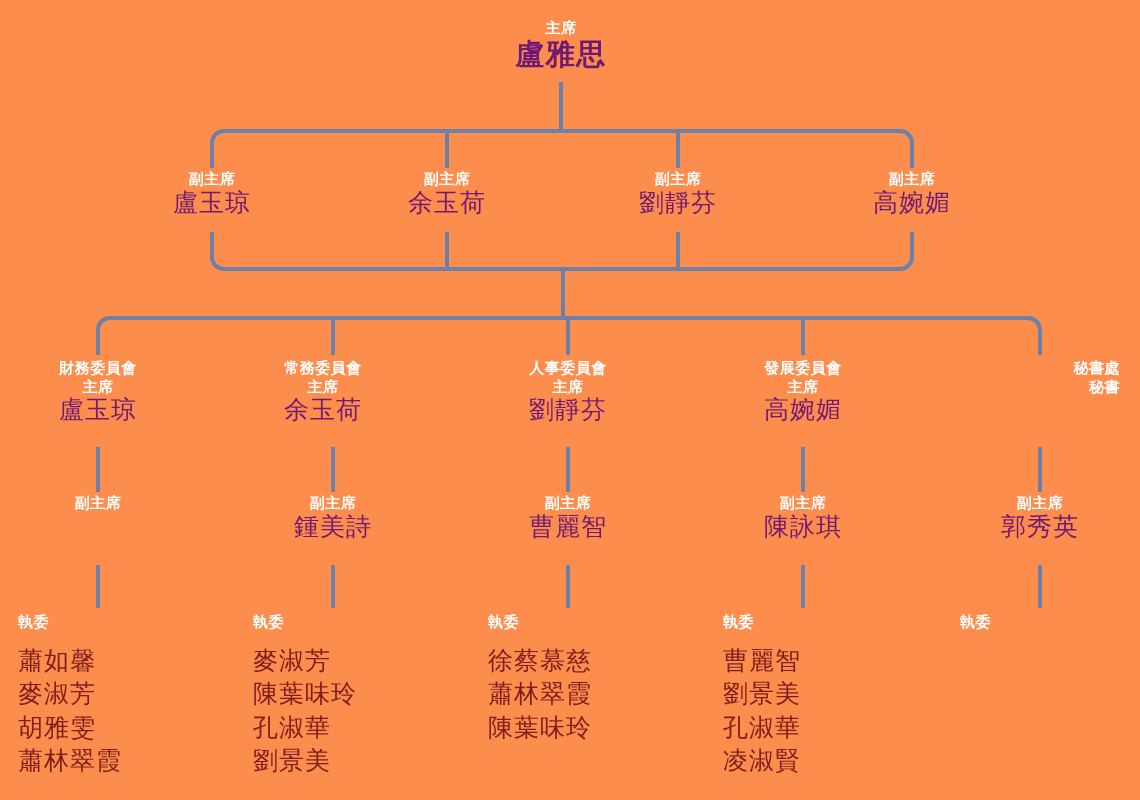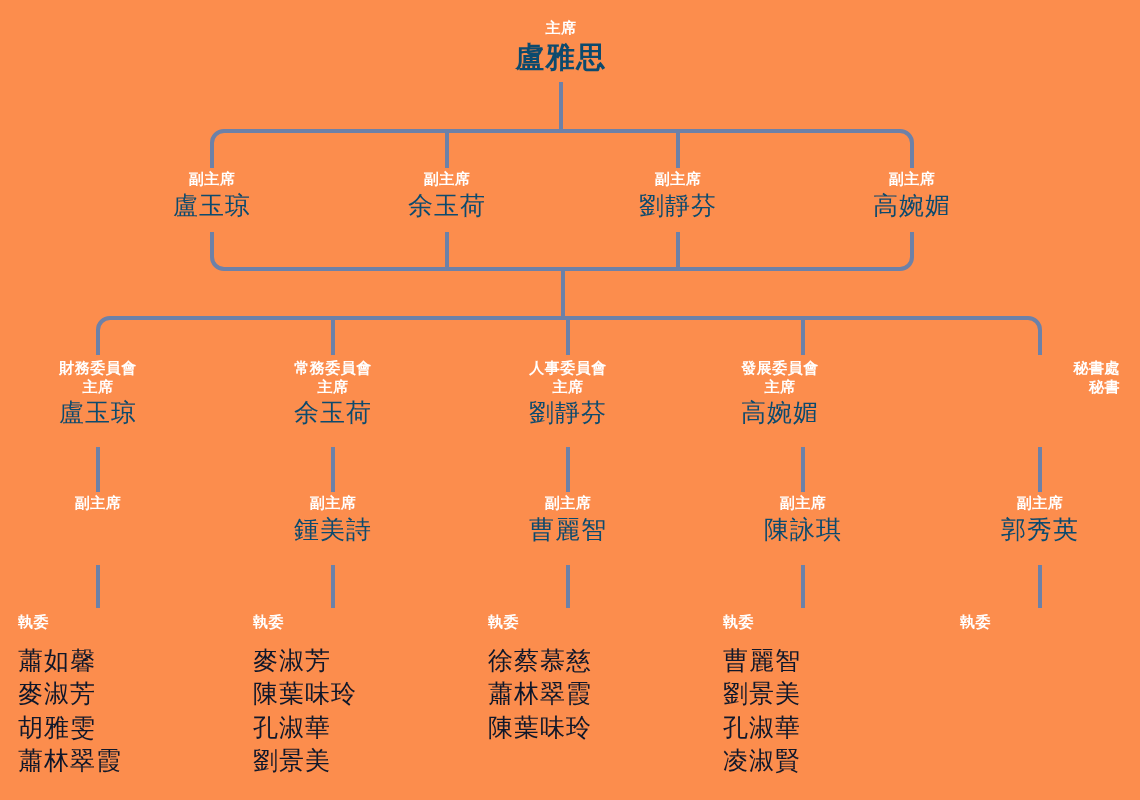--- a/index.html
+++ b/index.html
@@ -46,23 +46,24 @@
     font-weight: bold;
     letter-spacing: 0.5px;
     color: #ffffff;
     display: block;
     margin-bottom: 4px;
     margin-top: -2px;
   }
   .name {
     font-size: 25px;
     font-weight: normal;
-    color: #0c4a6e;
+    color: #701a75;
     display: block;
     letter-spacing: 1px;
+    font-family: Liberation Mono, monospace;
   }
   
   .root .name {
     font-size: 29px;
     font-weight: bold;
     letter-spacing: 1.5px;
   }
   .root .role {
     font-size: 15px;
     margin-bottom: 6px;
@@ -74,21 +75,21 @@
   .members .role {
     font-size: 15px;
     font-weight: bold;
     margin-bottom: 12px;
   }
   .member {
     font-size: 25px;
     display: block;
     line-height: 1.33;
     letter-spacing: 1px;
-    color: #0f172a;
+    color: #7f1d1d;
   }
 </style>
 </head>
 <body>
 
 <div id="chart">
 
   <svg class="connectors" viewBox="0 0 1140 800" xmlns="http://www.w3.org/2000/svg">
     <g fill="none" stroke="#6D81A8" stroke-width="4" stroke-linecap="butt">
 
@@ -144,31 +145,31 @@
   <div class="node" style="left:832px; top:171px; width:160px;">
     <span class="role">副主席</span>
     <span class="name">高婉媚</span>
   </div>
 
   <div class="node" style="left:18px; top:360px; width:160px;">
     <span class="role">財務委員會</span>
     <span class="role2">主席</span>
     <span class="name">盧玉琼</span>
   </div>
-  <div class="node" style="left:253px; top:360px; width:160px;text-align:center;">
+  <div class="node" style="left:243px; top:360px; width:160px;text-align:center;">
     <span class="role">常務委員會</span>
     <span class="role2">主席</span>
     <span class="name">余玉荷</span>
   </div>
   <div class="node" style="left:488px; top:360px; width:160px;">
     <span class="role">人事委員會</span>
     <span class="role2">主席</span>
     <span class="name">劉靜芬</span>
   </div>
-  <div class="node" style="left:700px; top:360px; width:160px;">
+  <div class="node" style="left:723px; top:360px; width:160px;">
     <span class="role">發展委員會</span>
     <span class="role2">主席</span>
     <span class="name">高婉媚</span>
   </div>
   <div class="node" style="left:960px; top:360px; width:160px;text-align:right;">
     <span class="role">秘書處</span>
     <span class="role2">秘書</span>
   </div>
 
   <div class="node" style="left:18px; top:495px; width:160px;">

